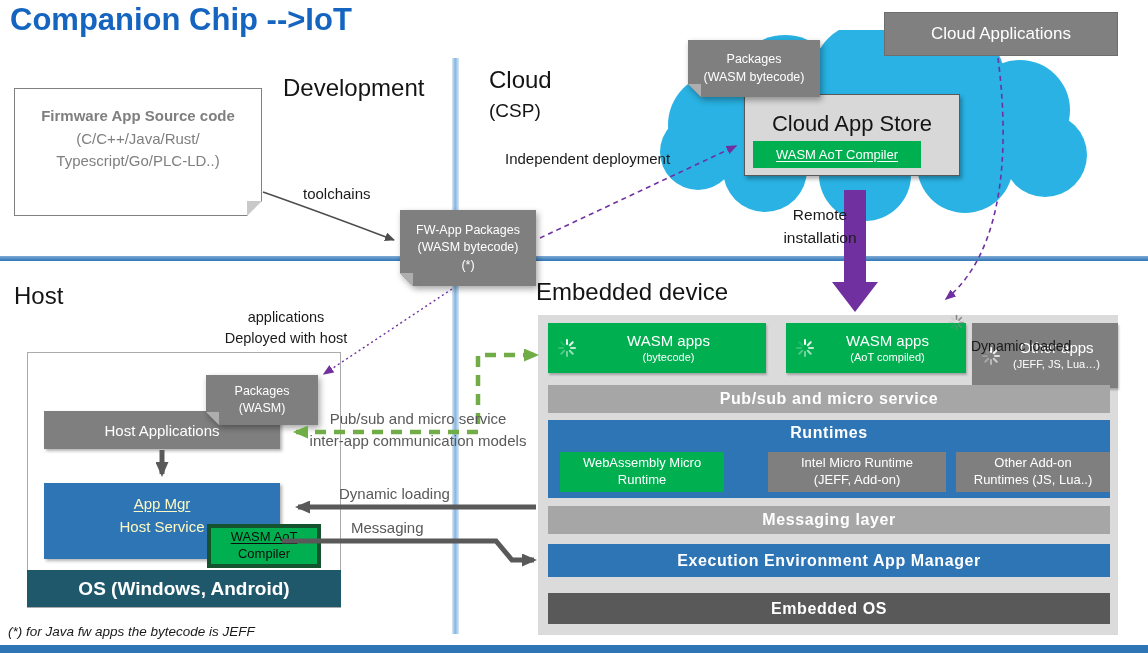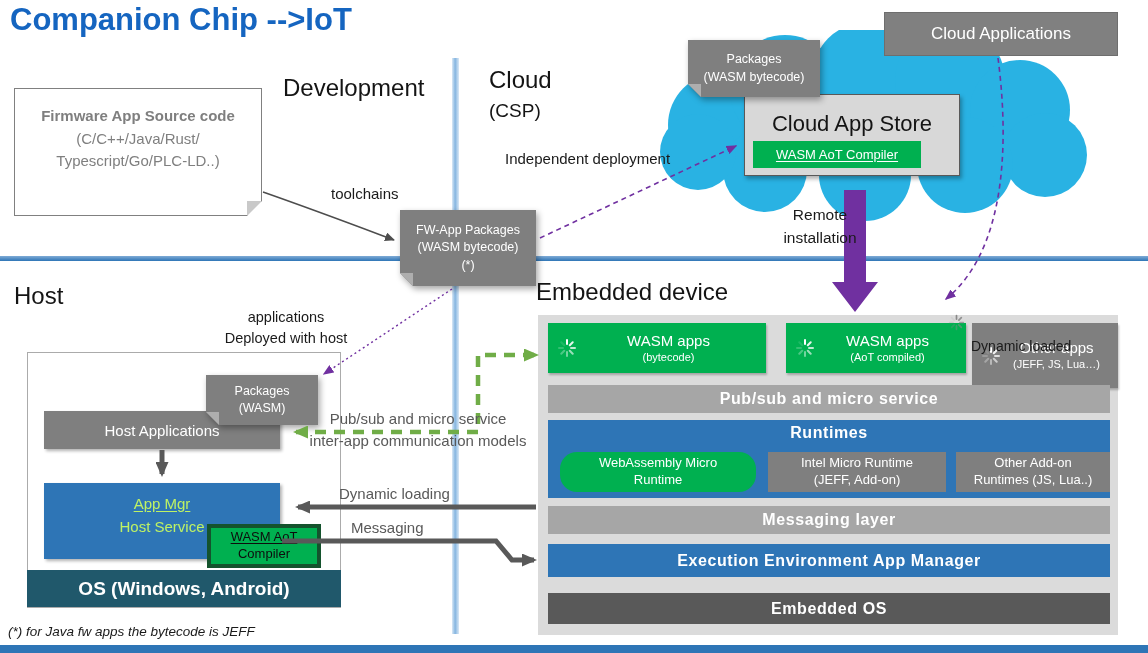--- a/index.html
+++ b/index.html
@@ -25,21 +25,21 @@
     border-top:15px solid #c9c9c9;border-right:15px solid transparent;}
 
   .note-wrap{filter:drop-shadow(2px 3px 3px rgba(0,0,0,.35));}
   .note-body{position:absolute;inset:0;background:#7F7F7F;color:#fff;text-align:center;
     clip-path:polygon(0 0,100% 0,100% 100%,13px 100%,0 calc(100% - 13px));
     font-size:12.5px;line-height:1.4;display:flex;flex-direction:column;justify-content:center;}
   .note-fold{position:absolute;left:0;bottom:0;width:0;height:0;
     border-top:13px solid #aeaeae;border-left:13px solid transparent;}
 
   .graybox{background:#7F7F7F;color:#fff;display:flex;align-items:center;justify-content:center;}
-  .bluebox{background:#2E75B6;color:#bef264;}
+  .bluebox{background:#2E75B6;color:#fef9c3;}
   .panel{background:#DBDBDB;}
 
   .bar{display:flex;align-items:center;justify-content:center;font-weight:bold;font-size:16px;
        color:#fff;letter-spacing:.6px;white-space:nowrap;}
   .bar-gray{background:#A6A6A6;}
   .bar-blue{background:#2E75B6;}
   .bar-dark{background:#595959;}
 
   .appbox{display:flex;align-items:center;color:#fff;box-shadow:1px 2px 2px rgba(0,0,0,.25);}
   .appbox .spin{flex:0 0 auto;margin-left:9px;}
@@ -207,21 +207,21 @@
         <div class="t2">(JEFF, JS, Lua…)</div>
       </div>
     </div>
 
     <div class="abs bar bar-gray" style="left:10px;top:70px;width:562px;height:28px;">
       <span>Pub/sub and micro service</span>
     </div>
 
     <div class="abs" style="left:10px;top:105px;width:562px;height:78px;background:#2E75B6;">
       <div style="text-align:center;font-weight:bold;font-size:16px;color:#fff;padding-top:4px;letter-spacing:.6px;">Runtimes</div>
-      <div class="rtbox" style="left:12px;top:32px;width:196px;height:40px;background:#00B050;border-radius:17px;">
+      <div class="rtbox" style="left:12px;top:32px;width:164px;height:40px;background:#00B050;">
         <div>WebAssembly Micro</div>
         <div>Runtime</div>
       </div>
       <div class="rtbox" style="left:220px;top:32px;width:178px;height:40px;background:#7F7F7F;">
         <div>Intel Micro Runtime</div>
         <div>(JEFF, Add-on)</div>
       </div>
       <div class="rtbox" style="left:408px;top:32px;width:154px;height:40px;background:#7F7F7F;">
         <div>Other Add-on</div>
         <div>Runtimes (JS, Lua..)</div>
@@ -234,21 +234,21 @@
 
     <div class="abs bar bar-blue" style="left:10px;top:229px;width:562px;height:33px;">
       <span>Execution Environment App Manager</span>
     </div>
 
     <div class="abs bar bar-dark" style="left:10px;top:278px;width:562px;height:31px;">
       <span>Embedded OS</span>
     </div>
   </div>
 
-  <div class="abs z-label small" style="left:303px;top:185px;margin-left:28px;">toolchains</div>
+  <div class="abs z-label small" style="left:303px;top:185px;">toolchains</div>
   <div class="abs z-label small" style="left:505px;top:150px;">Independent deployment</div>
 
   <div class="abs z-label" style="left:770px;top:203px;width:100px;text-align:center;font-size:15.5px;line-height:1.5;">
     <div>Remote</div>
     <div>installation</div>
   </div>
 
   <div class="abs z-label" style="left:200px;top:307px;width:172px;text-align:center;font-size:14.5px;line-height:1.45;">
     <div>applications</div>
     <div>Deployed with host</div>

